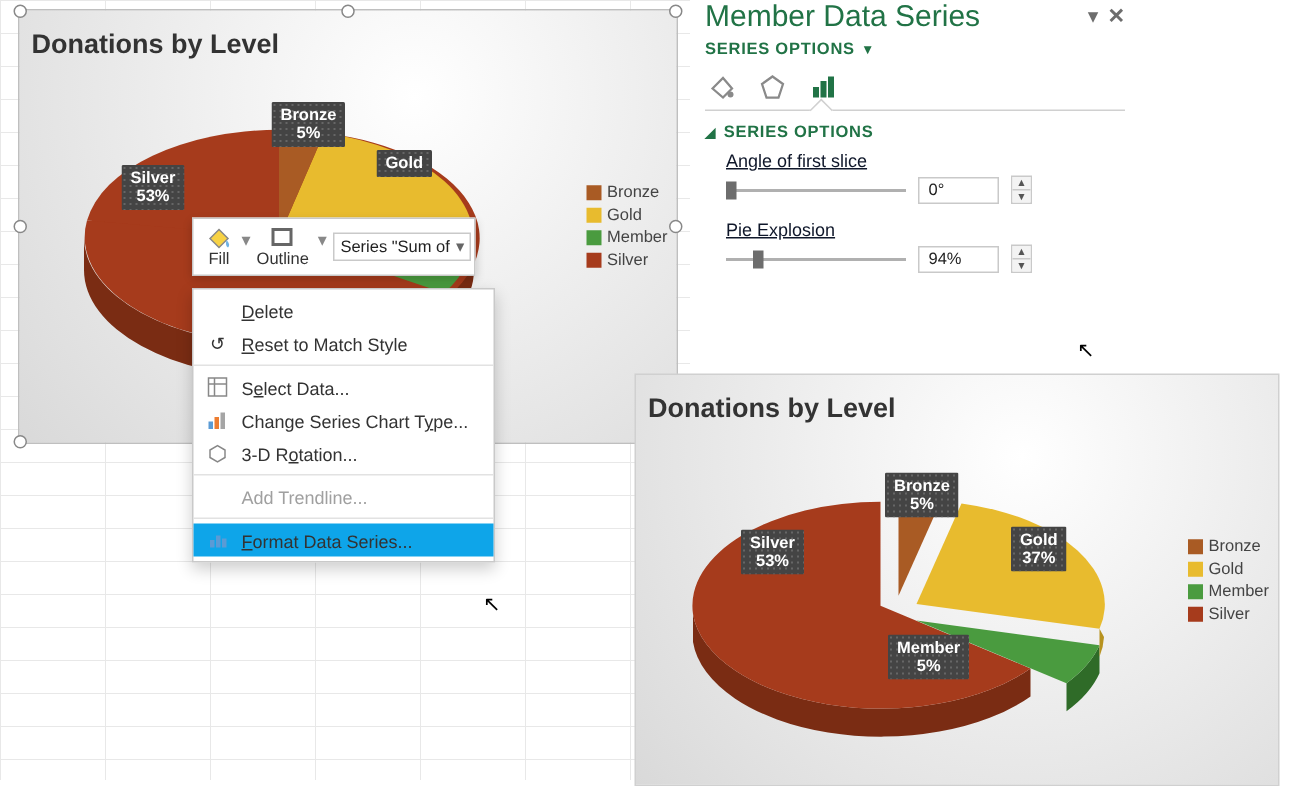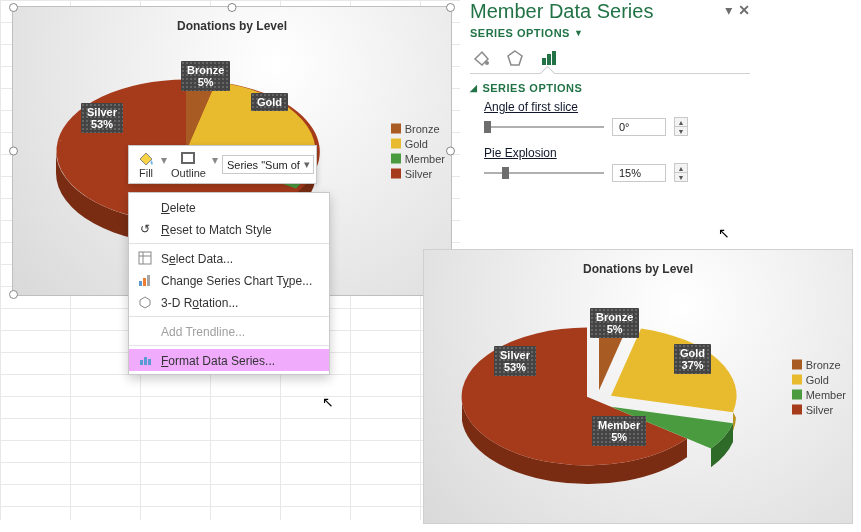--- a/index.html
+++ b/index.html
@@ -2,34 +2,34 @@
 <html><head>
 <meta charset="utf-8">
 <style>
   body{margin:0;font-family:"Segoe UI",Arial,sans-serif;font-size:12px;background:#fff;width:861px;height:532px;position:relative;overflow:hidden;color:#222}
   .chart-box{position:absolute;border:1px solid #d0d0d0;background:radial-gradient(circle at 60% 20%,#fff,#d9d9d9);padding:8px;box-sizing:border-box}
   .chart-box.sel{border:1px solid #bfbfbf}
   .handle{position:absolute;width:7px;height:7px;border:1px solid #888;background:#fff;border-radius:50%}
   .h-tl{left:-4px;top:-4px}.h-tr{right:-4px;top:-4px}.h-bl{left:-4px;bottom:-4px}.h-br{right:-4px;bottom:-4px}
   .h-t{left:50%;top:-4px;transform:translateX(-50%)}.h-b{left:50%;bottom:-4px;transform:translateX(-50%)}
   .h-l{left:-4px;top:50%;transform:translateY(-50%)}.h-r{right:-4px;top:50%;transform:translateY(-50%)}
-  .chart-title{text-align:center;font-weight:700;font-size:12px;color:#333;margin:4px 0 8px}
+  .chart-title{text-align:left;font-weight:700;font-size:18px;color:#333;margin:4px 0 8px}
   .legend{position:absolute;right:6px;top:50%;transform:translateY(-50%)}
   .legend-item{display:flex;align-items:center;gap:4px;font-size:11px;color:#444;margin:3px 0}
   .sw{width:10px;height:10px}
   .pie-wrap{position:relative;margin-left:10px}
   .dlabel{position:absolute;background:#444;background-image:radial-gradient(#666 1px,transparent 1px);background-size:4px 4px;color:#fff;font-weight:700;font-size:11px;padding:3px 6px;text-align:center;border-radius:1px;line-height:1.1}
   .dlabel .pct{display:block}
   .mini-toolbar{position:absolute;background:#fff;border:1px solid #c9c9c9;box-shadow:0 2px 6px rgba(0,0,0,.2);display:flex;align-items:center;padding:2px}
   .mini-btn{display:flex;flex-direction:column;align-items:center;padding:2px 6px;font-size:11px;color:#333;gap:1px}
   .mini-sel{border:1px solid #c9c9c9;display:flex;align-items:center;padding:2px 4px;font-size:11px;margin-left:2px}
   .ctx-menu{position:absolute;background:#fff;border:1px solid #c9c9c9;box-shadow:0 4px 10px rgba(0,0,0,.2);width:200px;padding:3px 0}
   .ctx-item{display:flex;align-items:flex-end;gap:8px;padding:3px 8px;font-size:12px;color:#333}
   .ctx-item.disabled{color:#a0a0a0}
-  .ctx-item.hl{background:#f0abfc}
+  .ctx-item.hl{background:#0ea5e9}
   .ctx-icon{width:16px;height:16px;display:flex;align-items:center;justify-content:center;font-size:12px}
   .ctx-item u{text-decoration:underline}
   .sep{height:1px;background:#e2e2e2;margin:3px 0}
   .panel{position:absolute;left:470px;top:0;width:280px;font-size:12px}
   .panel-title{color:#217346;font-size:20px;font-weight:300;margin-bottom:4px}
   .panel-close{position:absolute;right:0;top:2px;display:flex;gap:6px;color:#6d6d6d;font-size:14px}
   .series-opt-link{color:#217346;font-weight:700;font-size:11px;letter-spacing:.5px;display:flex;align-items:center;gap:4px;margin:4px 0 8px}
   .icon-tabs{display:flex;gap:12px;margin:6px 0 4px}
   .icon-tab{width:22px;height:22px;display:flex;align-items:center;justify-content:center;color:#8a8a8a}
   .icon-tab.active{color:#217346}
@@ -241,21 +241,21 @@
           <div class="spin">▼</div>
         </div>
     </div>
   </div>
   <div class="opt-row">
     <div class="opt-label">Pie Explosion</div>
     <div class="slider-row">
       <div class="slider-track">
           <div class="slider-thumb" style="left:18px"></div>
         </div>
-      <div class="valbox">15%</div>
+      <div class="valbox">94%</div>
       <div class="spinner">
           <div class="spin">▲</div>
           <div class="spin">▼</div>
         </div>
     </div>
   </div>
 </div>
 <div class="cursor" style="left:718px;top:225px">↖</div>
 
 <div class="chart-box" style="left:423px;top:249px;width:430px;height:275px">

